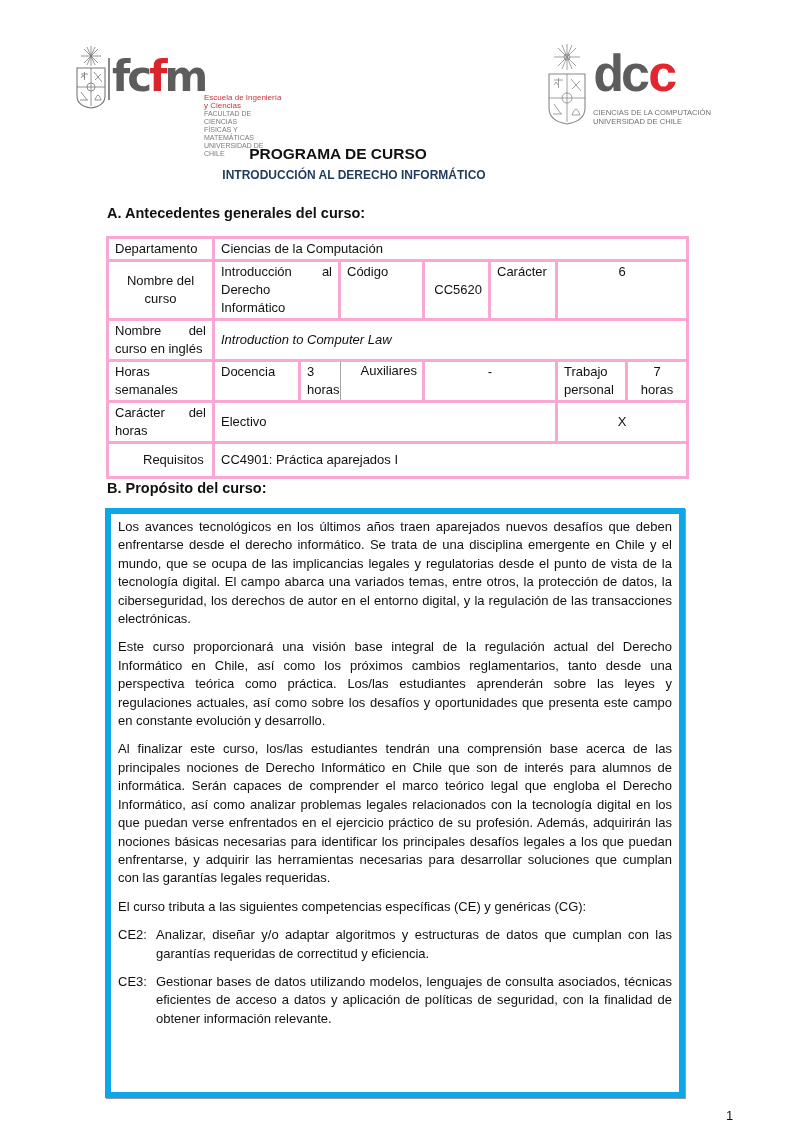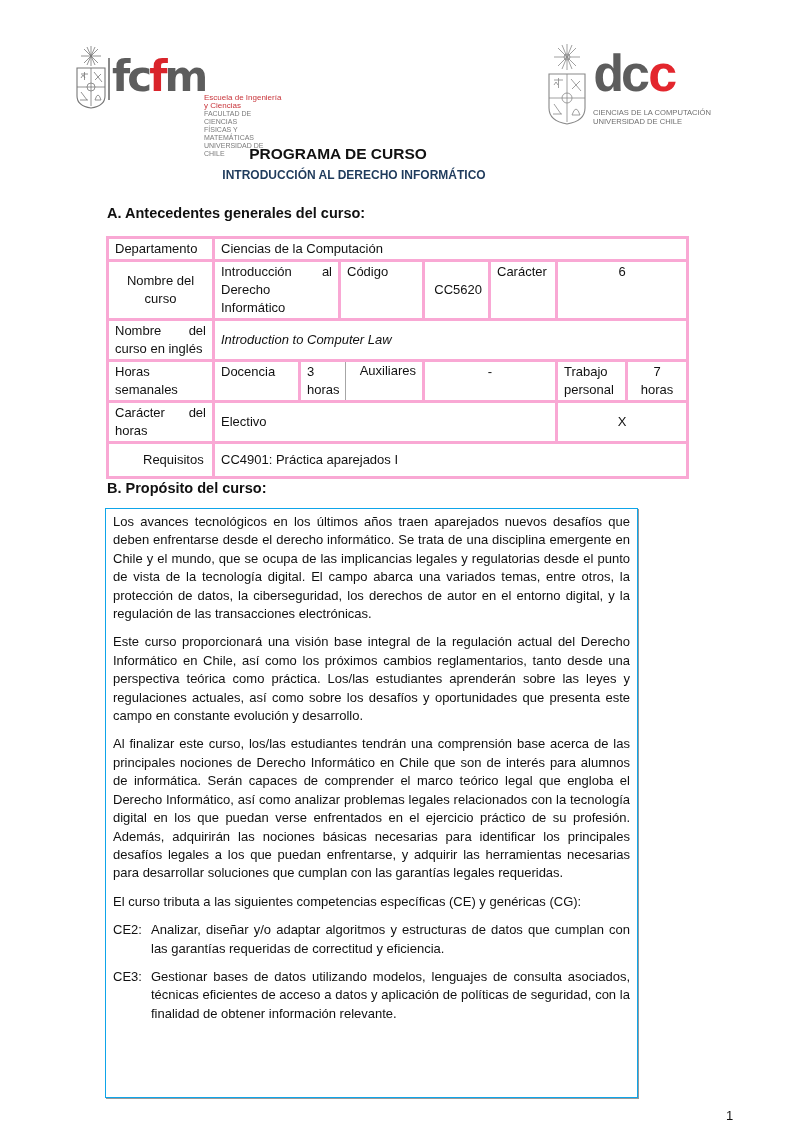--- a/index.html
+++ b/index.html
@@ -32,22 +32,22 @@
   table.general { position: absolute; left: 106px; top: 236px; width: 580px; border-collapse: collapse;
                   font-size: 13px; table-layout: fixed; }
   table.general td { border: 3px solid #f9a8d4; padding: 1px 6px; vertical-align: top; line-height: 18px; }
   table.general tr.thick-top td { border-top: 2px solid #666; }
   .center { text-align: center; }
   .justify-pair { display: flex; justify-content: space-between; }
   .italic { font-style: italic; }
   .vmid { vertical-align: middle !important; }
 
   
-  .purpose-box { position: absolute; left: 105px; top: 508px; width: 533px; height: 590px;
-                 border: 1px solid #0ea5e9; box-shadow: 1px 1px 0 #999; box-sizing: border-box;
+  .purpose-box { position: absolute; left: 105px; top: 508px; width: 580px; height: 590px;
+                 border: 6px solid #0ea5e9; box-shadow: 1px 1px 0 #999; box-sizing: border-box;
                  padding: 4px 7px 0 7px; font-size: 13px; line-height: 18.4px; text-align: justify; }
   .purpose-box p { margin: 0 0 10px 0; }
   .comp { display: flex; margin: 0 0 10px 0; }
   .comp .code { width: 38px; flex: none; }
   .comp .desc { flex: 1; text-align: justify; }
 
   .page-number { position: absolute; left: 726px; top: 1108px; font-size: 13px; color: #111; }
 </style>
 </head>
 <body>
@@ -157,21 +157,21 @@
   </tr>
   <tr>
     <td>
       <div>Horas</div>
       <div>semanales</div>
     </td>
     <td>Docencia</td>
     <td colspan="2" style="padding-left:6px;">
       <div style="display:flex;">
             <span style="width:54px;">3 horas</span>
-            <span style="border-left:1px solid #a6a6a6;padding-left:14px;margin:-1px 0 -19px 0;height:38px;">Auxiliares</span>
+            <span style="border-left:1px solid #a6a6a6;padding-left:20px;margin:-1px 0 -19px 0;height:38px;">Auxiliares</span>
           </div>
     </td>
     <td colspan="2" class="center">-</td>
     <td>
       <div>Trabajo</div>
       <div>personal</div>
     </td>
     <td class="center">
       <div>7</div>
       <div>horas</div>

